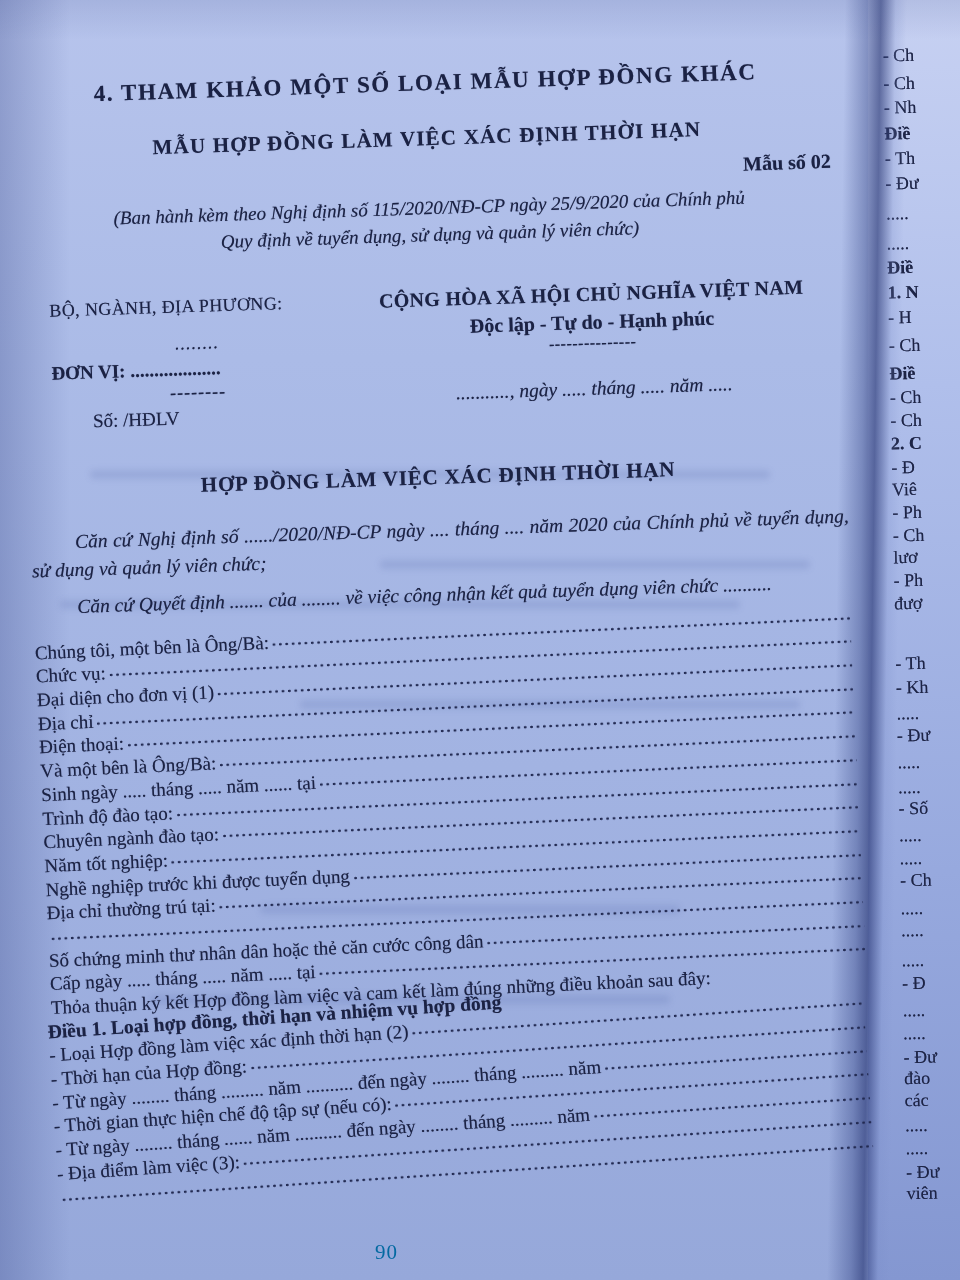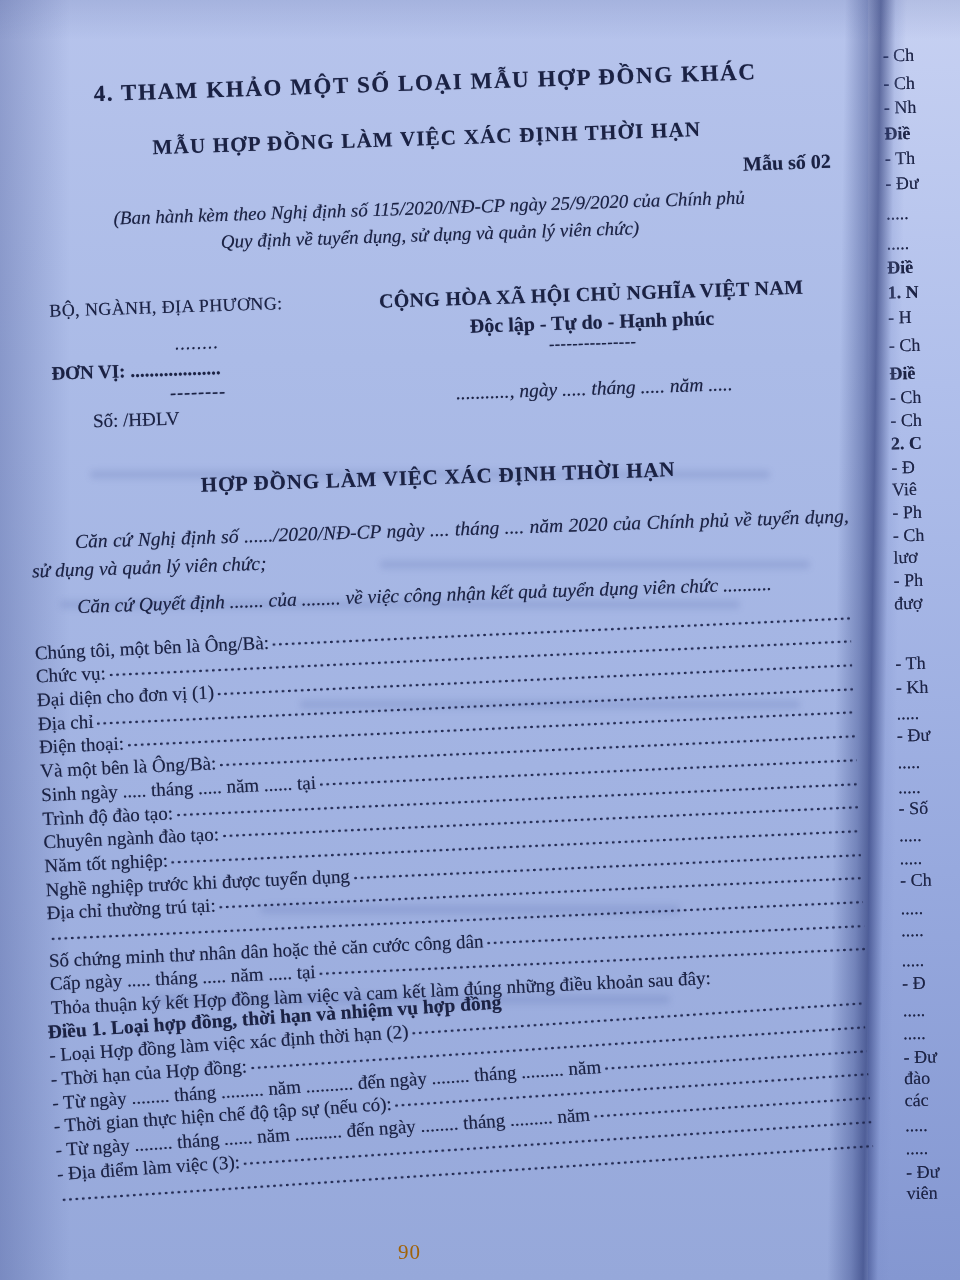--- a/index.html
+++ b/index.html
@@ -58,21 +58,21 @@
   .pre{font-style:italic;font-size:19.5px;line-height:27.5px;text-indent:44px;margin:10px 0 0;text-align:justify;}
   .pre:first-of-type{margin-top:26px;}
   #fields-block{margin-top:18px;transform:rotate(-.7deg);transform-origin:0 0;}
   #article-block{transform:rotate(-1.9deg);transform-origin:10px 0;}
   .line{display:flex;align-items:flex-end;height:23.7px;font-size:19px;}
   .lbl{white-space:pre;}
   .lbl.b{font-weight:bold;font-size:19.5px;}
   .dots{flex:1 1 auto;height:14px;margin:0 2px 4px 3px;
     background:radial-gradient(circle at 2px 9px,#222a52 1.25px,rgba(0,0,0,0) 1.6px);
     background-size:6.4px 14px;background-repeat:repeat-x;}
-  .pagenum{position:absolute;left:398px;top:1240px;font-size:21px;letter-spacing:1px;color:#a16207;}
+  .pagenum{position:absolute;left:375px;top:1240px;font-size:21px;letter-spacing:1px;color:#0369a1;}
 </style>
 </head>
 <body>
 
 <div class="photo">
 
   <div class="right-page">
     <div id="fragments">
         <span class="frag" style="top: 45px;">- Ch</span>
         <span class="frag" style="top: 73px;">- Ch</span>

